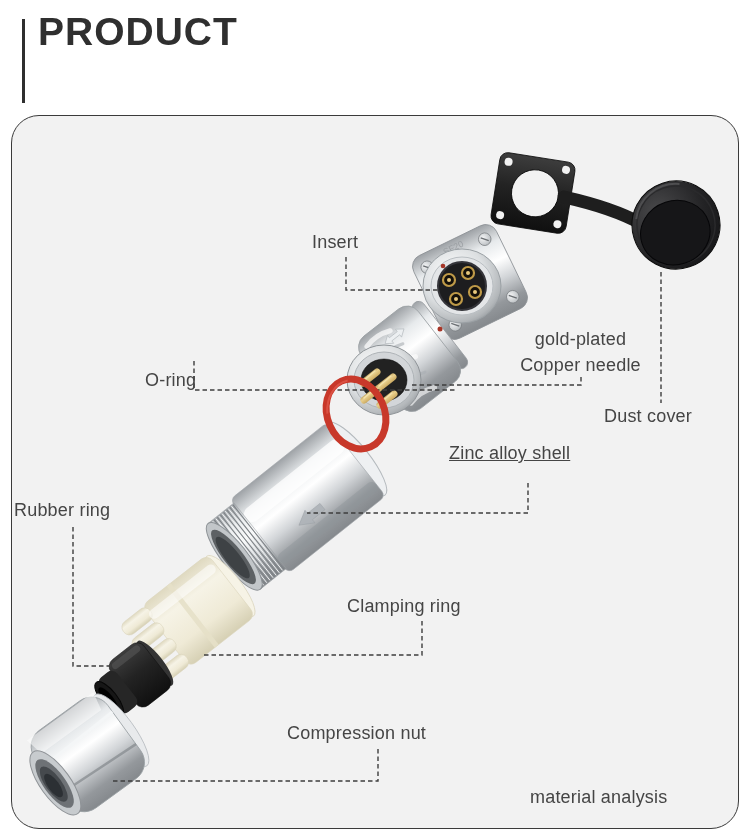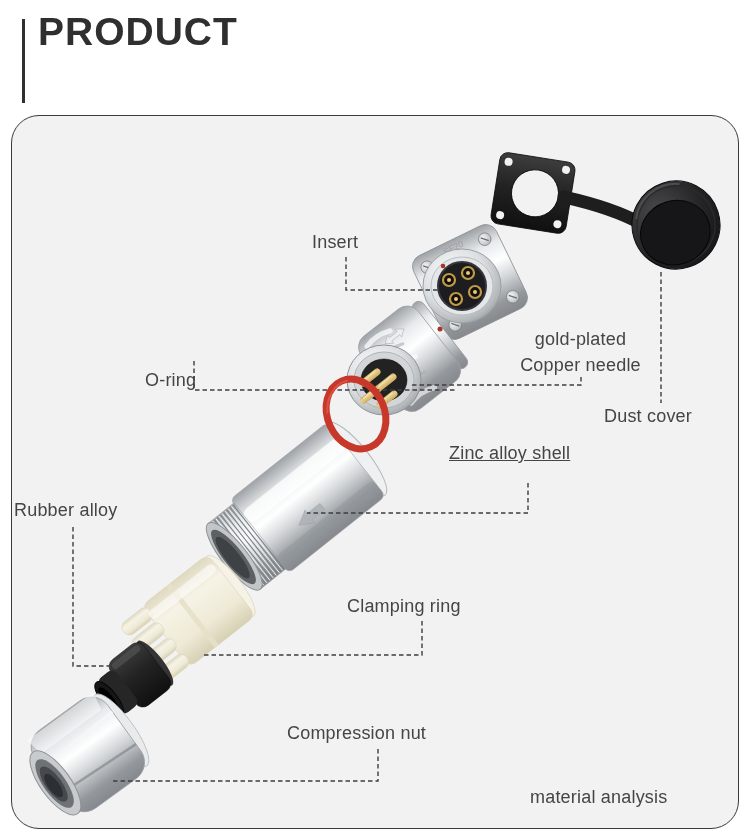--- a/index.html
+++ b/index.html
@@ -233,16 +233,16 @@
 <div class="part-label lbl-insert">Insert</div>
 
 <div class="part-label lbl-copper">
   <div>gold-plated</div>
   <div>Copper needle</div>
 </div>
 
 <div class="part-label lbl-dust">Dust cover</div>
 <div class="part-label lbl-oring">O-ring</div>
 <div class="part-label lbl-zinc">Zinc alloy shell</div>
-<div class="part-label lbl-rubber">Rubber alloy</div>
+<div class="part-label lbl-rubber">Rubber ring</div>
 <div class="part-label lbl-clamp">Clamping ring</div>
 <div class="part-label lbl-comp">Compression nut</div>
 <div class="part-label lbl-material">material analysis</div>
 
 </body></html>

